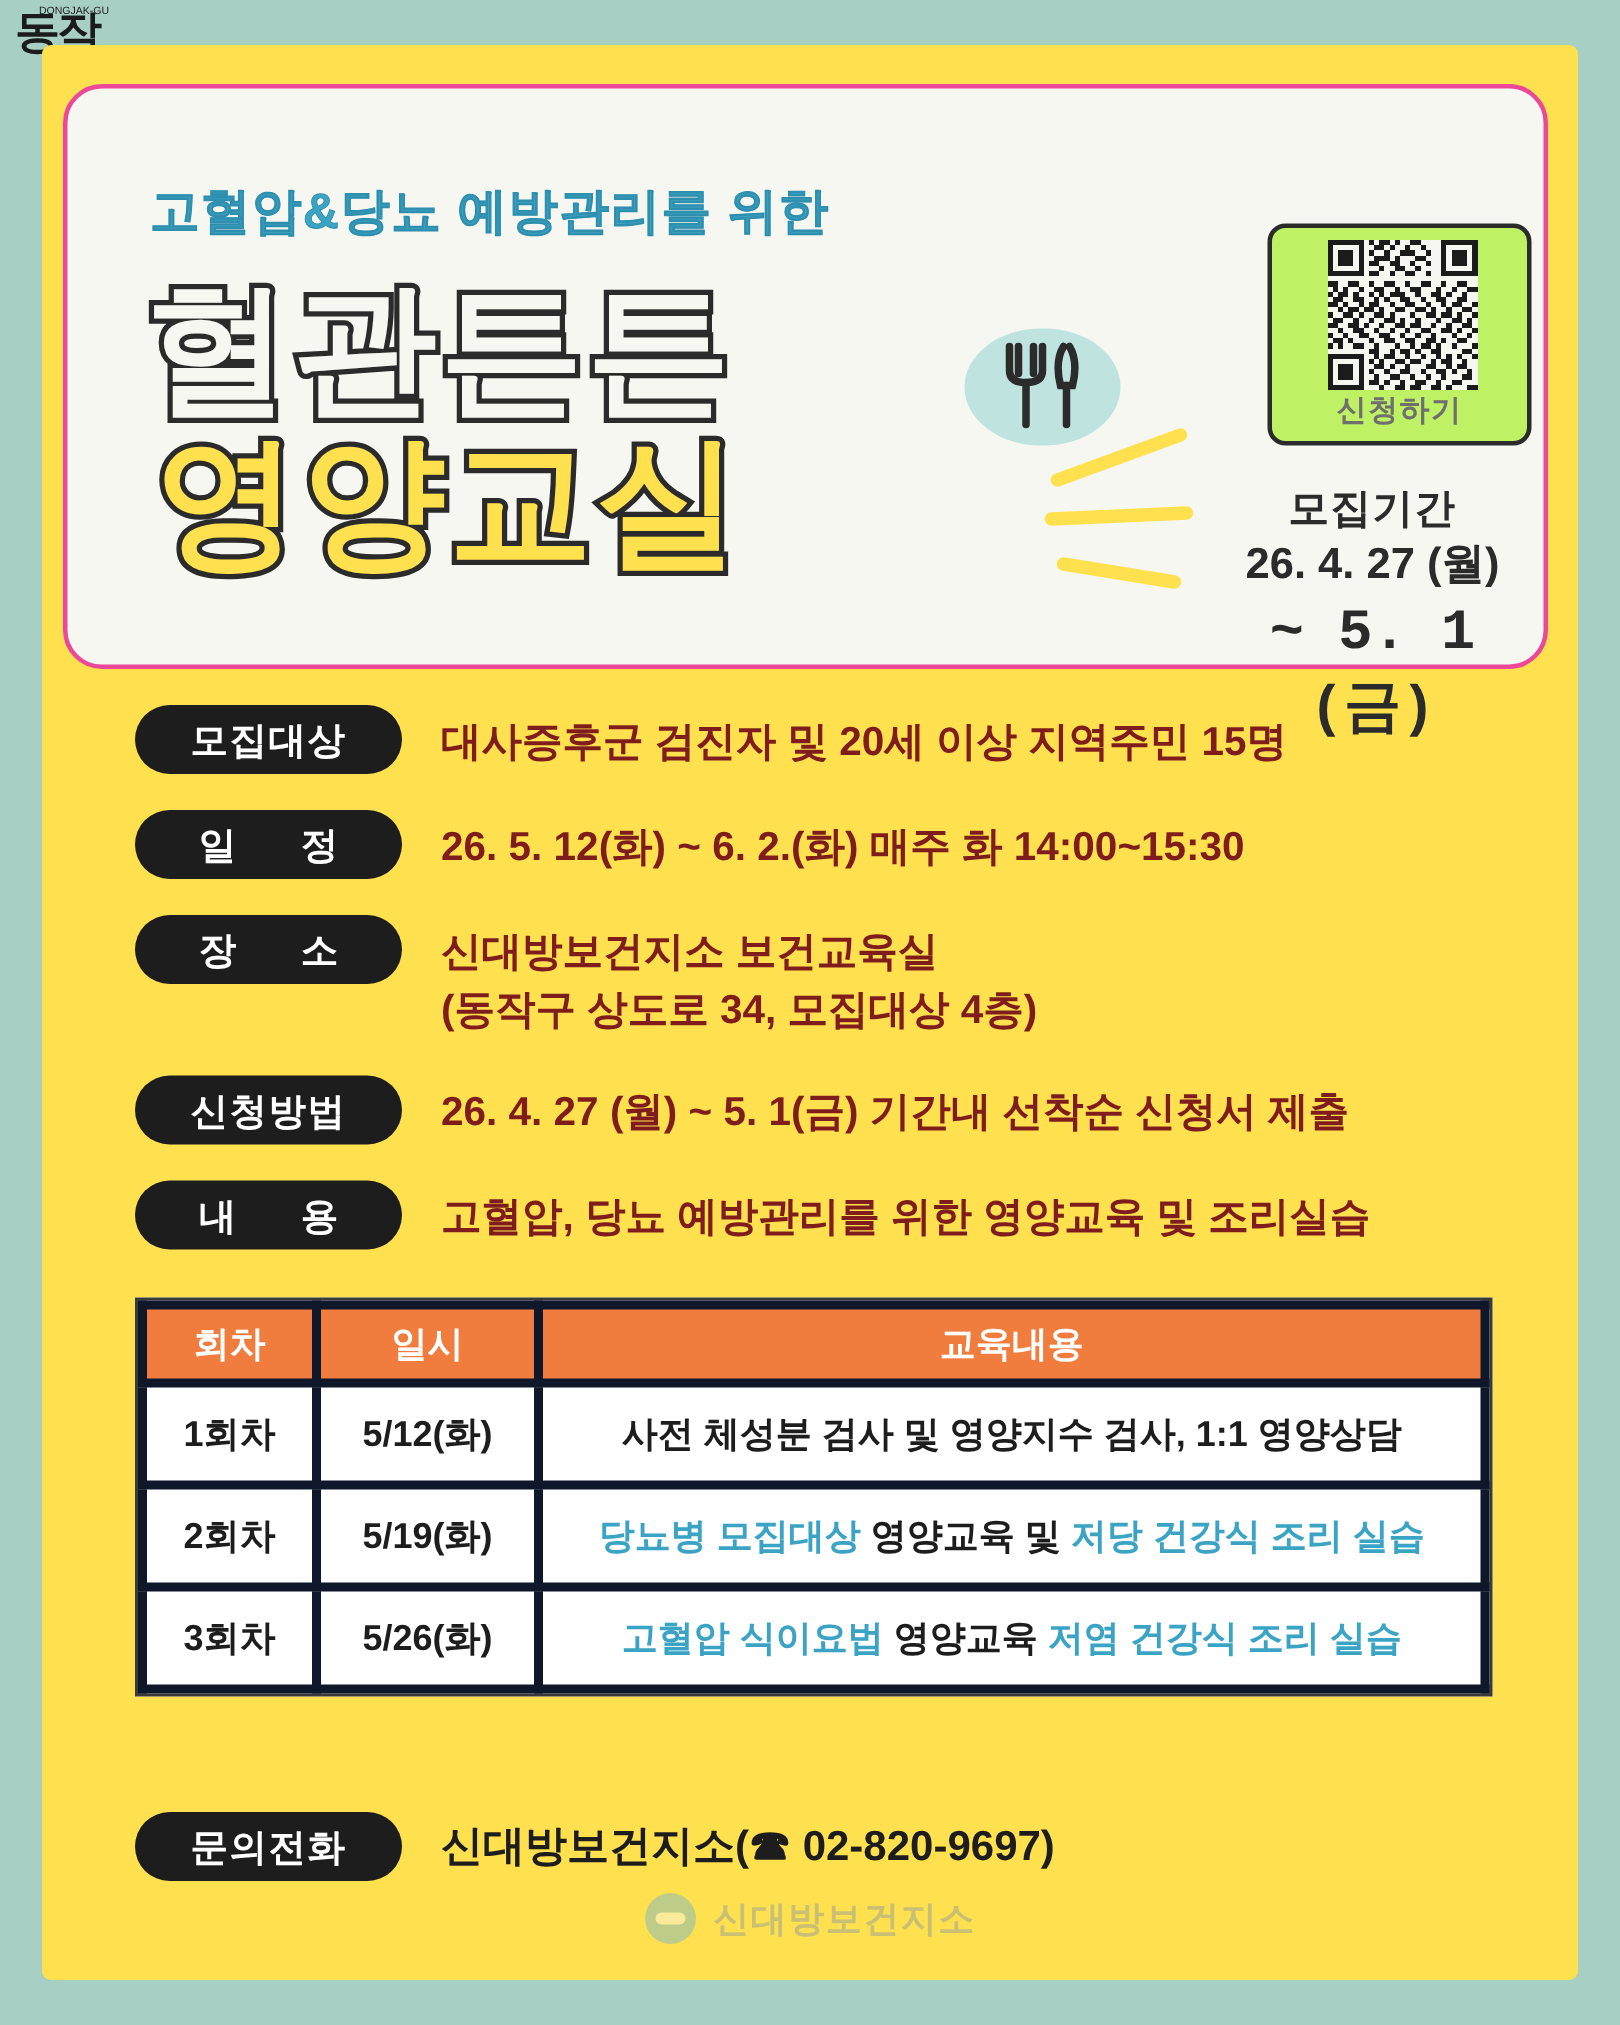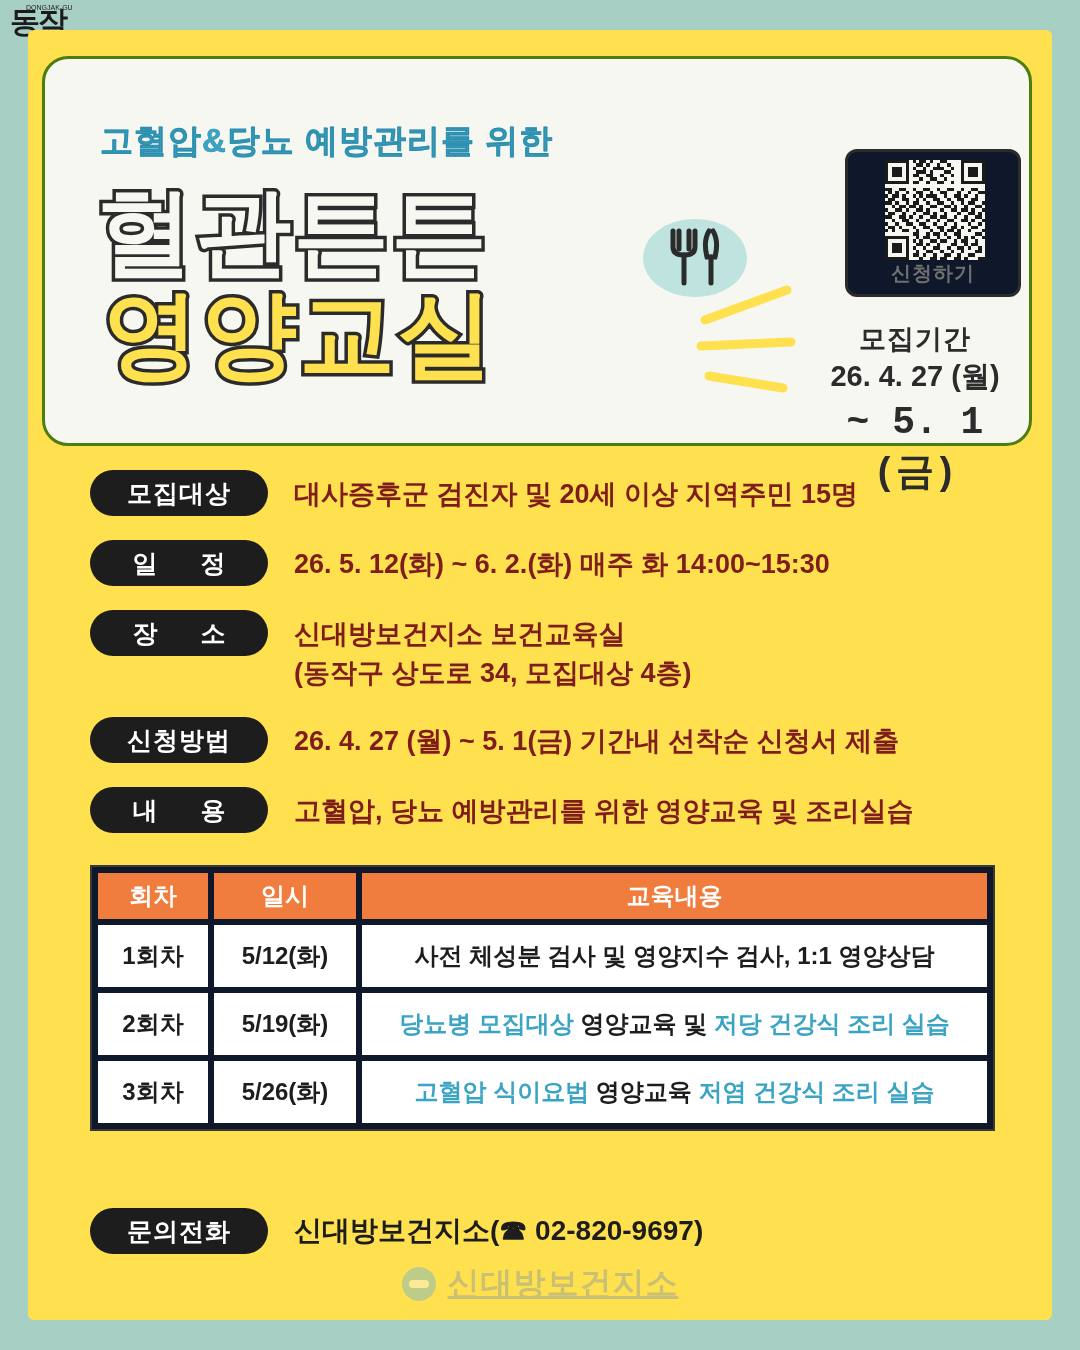--- a/index.html
+++ b/index.html
@@ -53,21 +53,21 @@
   }
 
   
   .header-card {
     position: absolute;
     left: 14px;
     top: 26px;
     width: 990px;
     height: 390px;
     background: #f7f7f2;
-    border: 3px solid #4d7c0f;
+    border: 3px solid #ec4899;
     border-radius: 26px;
     box-sizing: border-box;
   }
   .kicker {
     position: absolute;
     left: 55px;
     top: 60px;
     font-size: 33px;
     font-weight: bold;
     color: #3ba4c4;
@@ -121,21 +121,21 @@
     height: 110px;
   }
 
   
   .qr-box {
     position: absolute;
     left: 800px;
     top: 90px;
     width: 176px;
     height: 148px;
-    background: #0f172a;
+    background: #bef264;
     border: 3px solid #2b2b2b;
     border-radius: 12px;
     box-sizing: border-box;
   }
   .qr-img {
     position: absolute;
     left: 20px;
     top: 8px;
     width: 134px;
     height: 100px;
@@ -275,25 +275,24 @@
   }
   .footer-mark:after {
     content: "";
     position: absolute;
     left: 7px; top: 13px;
     width: 20px; height: 8px;
     border-radius: 4px;
     background: #f7f7f2;
   }
   .footer-text {
-    font-size: 32px;
+    font-size: 24px;
     font-weight: bold;
     color: #8a9aa0;
     letter-spacing: 1px;
-    text-decoration: underline;
   }
 </style>
 </head>
 <body>
 
 <div class="logo">
   <span class="logo-sub">DONGJAK-GU</span>
   <span class="logo-main">동작</span>
 </div>
 

